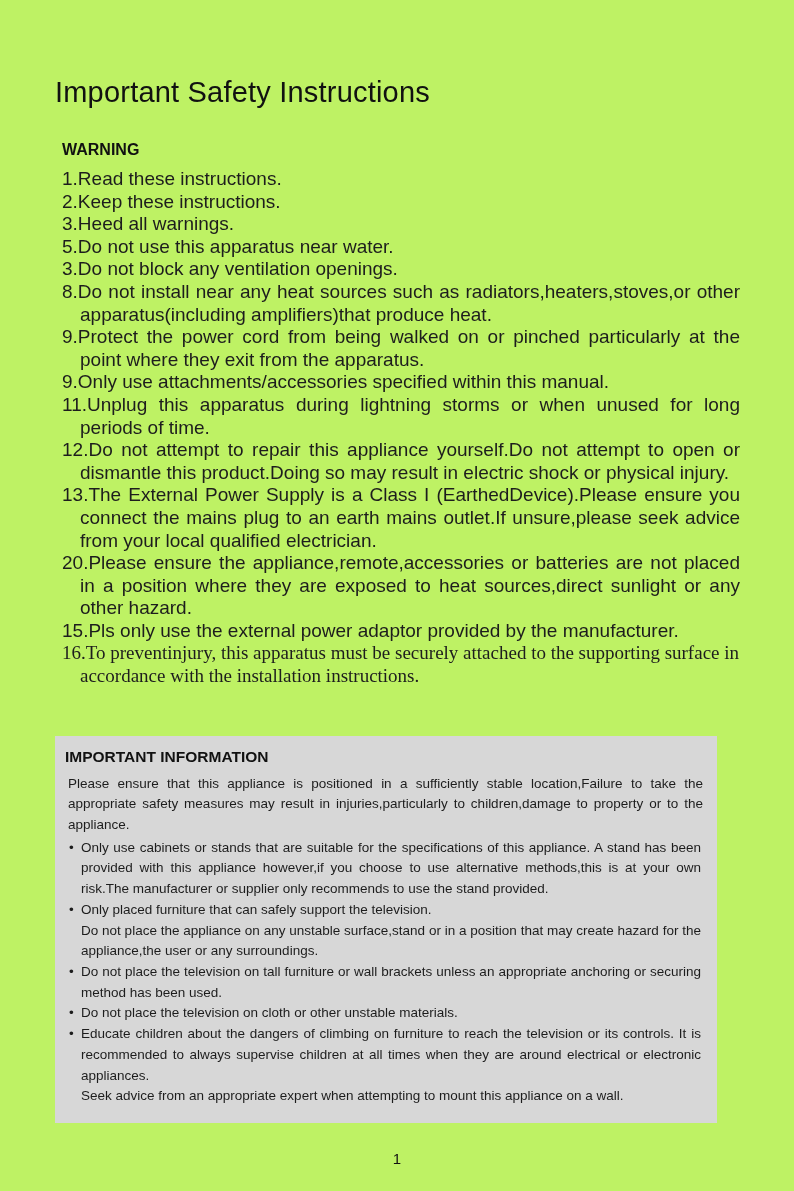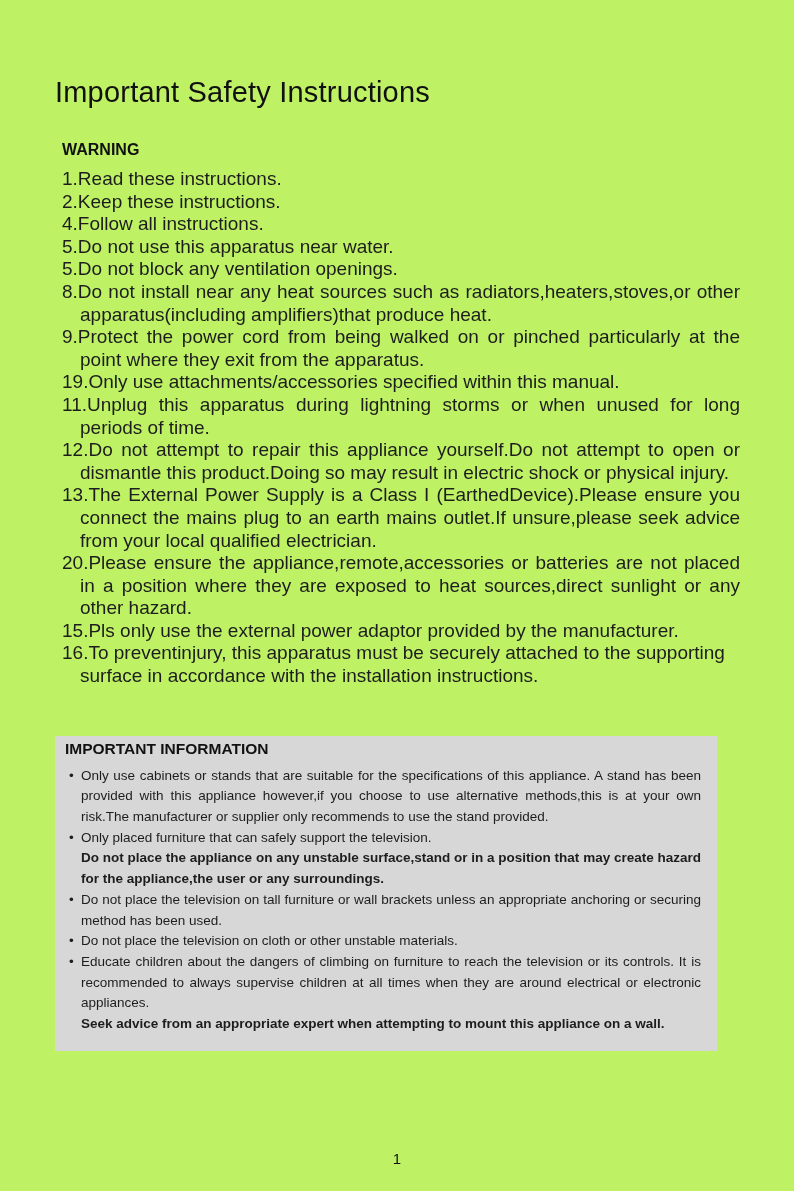--- a/index.html
+++ b/index.html
@@ -38,27 +38,27 @@
   }
   .warning-list {
     font-size: 19px;
     line-height: 22.6px;
   }
   .warning-item {
     padding-left: 18px;
     text-indent: -18px;
     text-align: justify;
   }
-  .warning-item:last-child { text-align: left; }
+  .warning-item:last-child { text-align: left; font-family: Liberation Serif, serif; }
   .info-box {
     margin-top: 48px;
     margin-left: 55px;
     width: 662px;
     background: #d7d7d7;
-    padding: 4px 14px 16px 10px;
+    padding: 12px 14px 16px 10px;
   }
   .info-heading {
     font-size: 15.5px;
     font-weight: bold;
     color: #111111;
     margin-bottom: 8px;
   }
   .info-body {
     font-size: 13.5px;
     line-height: 20.7px;
@@ -74,21 +74,20 @@
     padding-right: 2px;
     text-align: justify;
   }
   .bullet-glyph {
     position: absolute;
     left: 4px;
     top: 0;
   }
   .info-sub {
     text-align: justify;
-    font-weight: bold;
   }
   .page-number {
     position: absolute;
     bottom: 24px;
     left: 0;
     width: 100%;
     text-align: center;
     font-size: 15px;
     color: #111111;
   }
@@ -99,39 +98,40 @@
 <div class="page">
   <div class="content">
 
     <h1 class="doc-title">Important Safety Instructions</h1>
 
     <div class="warning-section">
       <div class="warning-heading">WARNING</div>
       <div class="warning-list">
         <div class="warning-item">1.Read these instructions.</div>
         <div class="warning-item">2.Keep these instructions.</div>
-        <div class="warning-item">4.Follow all instructions.</div>
+        <div class="warning-item">3.Heed all warnings.</div>
         <div class="warning-item">5.Do not use this apparatus near water.</div>
-        <div class="warning-item">5.Do not block any ventilation openings.</div>
+        <div class="warning-item">3.Do not block any ventilation openings.</div>
         <div class="warning-item">8.Do not install near any heat sources such as radiators,heaters,stoves,or other apparatus(including amplifiers)that produce heat.</div>
         <div class="warning-item">9.Protect the power cord from being walked on or pinched particularly at the point where they exit from the apparatus.</div>
-        <div class="warning-item">19.Only use attachments/accessories specified within this manual.</div>
+        <div class="warning-item">9.Only use attachments/accessories specified within this manual.</div>
         <div class="warning-item">11.Unplug this apparatus during lightning storms or when unused for long periods of time.</div>
         <div class="warning-item">12.Do not attempt to repair this appliance yourself.Do not attempt to open or dismantle this product.Doing so may result in electric shock or physical injury.</div>
         <div class="warning-item">13.The External Power Supply is a Class I (EarthedDevice).Please ensure you connect the mains plug to an earth mains outlet.If unsure,please seek advice from your local qualified electrician.</div>
         <div class="warning-item">20.Please ensure the appliance,remote,accessories or batteries are not placed in a position where they are exposed to heat sources,direct sunlight or any other hazard.</div>
         <div class="warning-item">15.Pls only use the external power adaptor provided by the manufacturer.</div>
         <div class="warning-item">16.To preventinjury, this apparatus must be securely attached to the supporting surface in accordance with the installation instructions.</div>
       </div>
     </div>
   </div>
 
   <div class="info-box">
     <div class="info-heading">IMPORTANT INFORMATION</div>
     <div class="info-body">
+      <div class="info-intro">Please ensure that this appliance is positioned in a sufficiently stable location,Failure to take the appropriate safety measures may result in injuries,particularly to children,damage to property or to the appliance.</div>
 
       <div class="info-bullet">
         <span class="bullet-glyph">•</span>
         <span>Only use cabinets or stands that are suitable for the specifications of this appliance. A stand has been provided with this appliance however,if you choose to use alternative methods,this is at your own risk.The manufacturer or supplier only recommends to use the stand provided.</span>
       </div>
 
       <div class="info-bullet">
         <span class="bullet-glyph">•</span>
         <span>Only placed furniture that can safely support the television.</span>
         <div class="info-sub">Do not place the appliance on any unstable surface,stand or in a position that may create hazard for the appliance,the user or any surroundings.</div>

